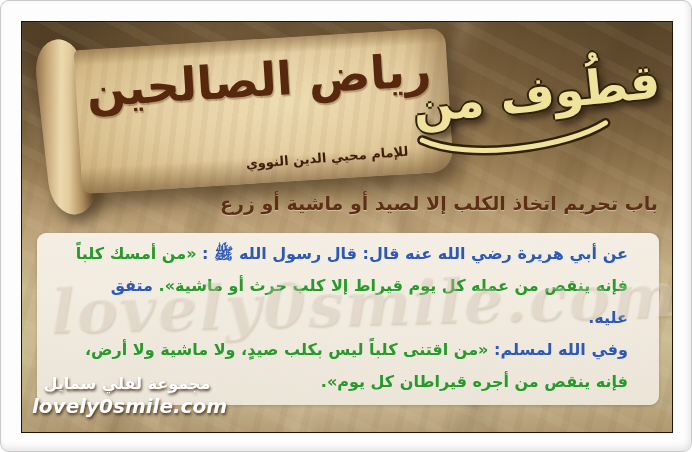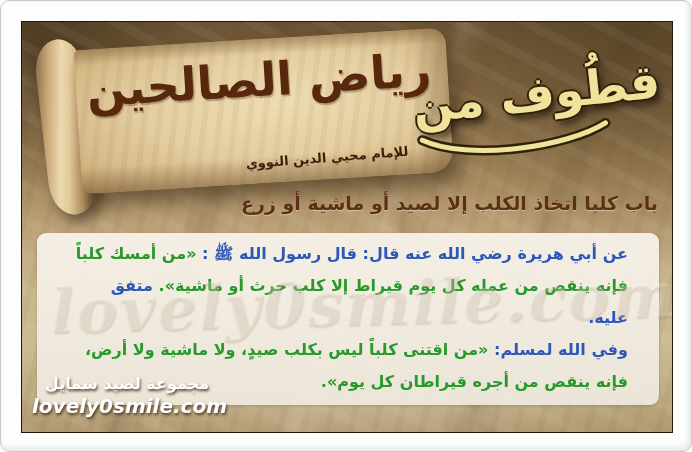--- a/index.html
+++ b/index.html
@@ -83,35 +83,35 @@
     </div>
 
     <div class="qutuf">
       <span class="qutuf-text">قطُوف من</span>
       <svg class="swash" width="196" height="38" viewBox="0 0 196 38">
         <path d="M6 8 C 50 34, 150 30, 190 10" stroke="#32210a" stroke-width="10" fill="none" stroke-linecap="round"></path>
         <path d="M6 8 C 50 34, 150 30, 190 10" stroke="#efe39b" stroke-width="5" fill="none" stroke-linecap="round"></path>
       </svg>
     </div>
 
-    <div class="chapter">باب كلبا اتخاذ الكلب إلا لصيد أو ماشية أو زرع</div>
+    <div class="chapter">باب تحريم اتخاذ الكلب إلا لصيد أو ماشية أو زرع</div>
 
     <div class="hadith-box">
       <p>
         <span class="blue">عن أبي هريرة رضي الله عنه قال: قال رسول الله ﷺ : </span>
         <span class="green">«من أمسك كلباً فإنه ينقص من عمله كل يوم قيراط إلا كلب حرث أو ماشية». </span>
         <span class="blue">متفق عليه.</span>
       </p>
       <p>
         <span class="blue">وفي الله لمسلم: </span>
         <span class="green">«من اقتنى كلباً ليس بكلب صيدٍ، ولا ماشية ولا أرض، فإنه ينقص من أجره قيراطان كل يوم».</span>
       </p>
     </div>
 
     <div class="watermark">lovely0smile.com</div>
 
     <div class="footer">
-      <div class="footer-ar">مجموعة لصيد سمايل</div>
+      <div class="footer-ar">مجموعة لفلي سمايل</div>
       <div class="footer-url">lovely0smile.com</div>
     </div>
 
   </div>
 </div>
 
 </body></html>

